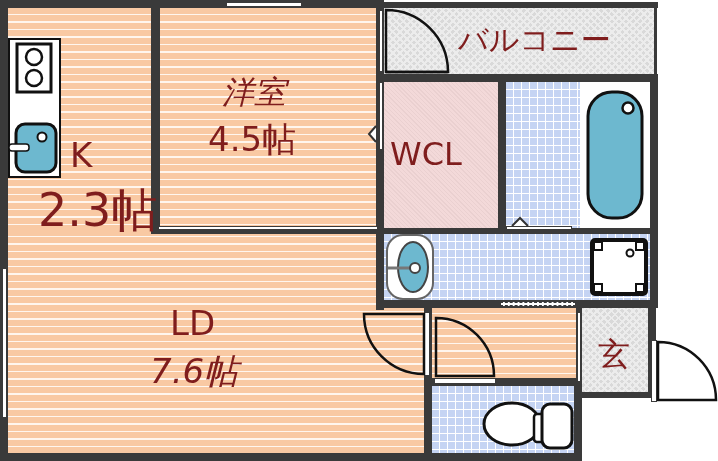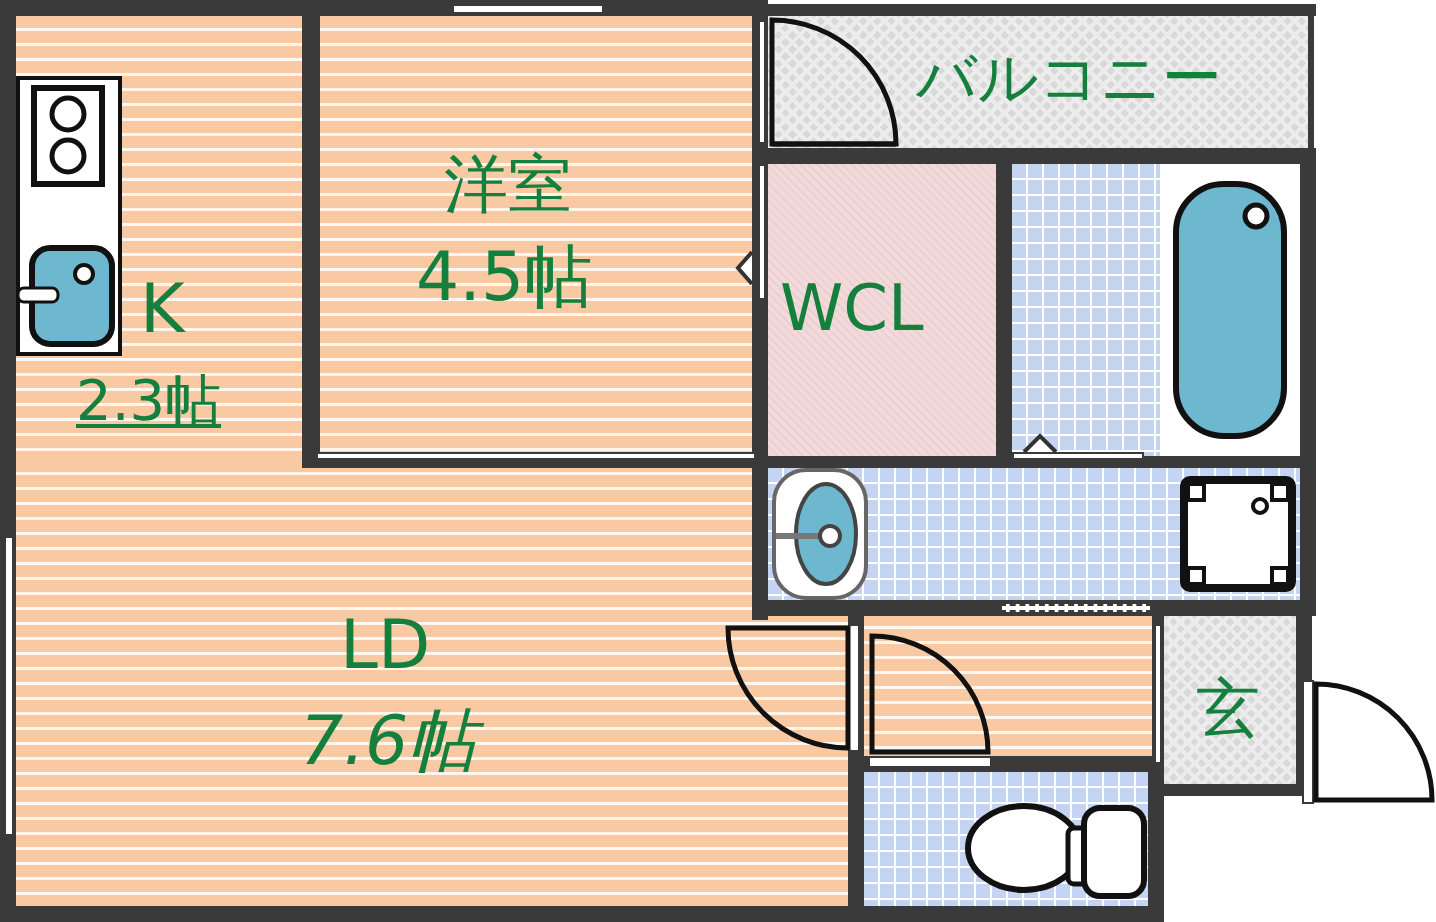--- a/index.html
+++ b/index.html
@@ -4,21 +4,21 @@
 <style>
   html,body{margin:0;padding:0;background:#fff;}
   body{width:718px;height:461px;position:relative;overflow:hidden;font-family:"DejaVu Sans","Liberation Sans",sans-serif;}
   .abs{position:absolute;box-sizing:border-box;}
   .floor{background-color:#f9c9a3;background-image:repeating-linear-gradient(to bottom,transparent 0,transparent 6px,#fff6ee 6px,#fff6ee 7.5px);}
   .tile{background-color:#c5d4f3;background-image:repeating-linear-gradient(to right,transparent 0,transparent 7px,#ffffff 7px,#ffffff 8px),repeating-linear-gradient(to bottom,transparent 0,transparent 7px,#ffffff 7px,#ffffff 8px);}
   .check{background-color:#d9d9d9;background-image:repeating-linear-gradient(45deg,#ececec 0,#ececec 2px,transparent 2px,transparent 5px),repeating-linear-gradient(-45deg,#ececec 0,#ececec 2px,transparent 2px,transparent 5px);}
   .wcl{background-color:#f3d9d9;background-image:repeating-linear-gradient(45deg,#ead0d0 0,#ead0d0 1px,transparent 1px,transparent 3px);}
   .wall{background:#3a3a3a;}
   .win{background:#fff;border:1px solid #3a3a3a;}
-  .label{position:absolute;color:#15803d;text-align:right;line-height:1.05;white-space:nowrap;}
+  .label{position:absolute;color:#7f1d1d;text-align:right;line-height:1.05;white-space:nowrap;}
   .lbl-big{font-size:34px;}
   svg{position:absolute;overflow:visible;}
 </style>
 </head>
 <body>
 
 <div class="abs floor" style="left:8px;top:8px;width:148px;height:222px;"></div>
 <div class="abs floor" style="left:160px;top:8px;width:218px;height:222px;"></div>
 <div class="abs floor" style="left:8px;top:230px;width:416px;height:223px;"></div>
 <div class="abs floor" style="left:424px;top:307px;width:152px;height:74px;"></div>
@@ -115,23 +115,23 @@
   <path d="M2,2 L2,60 L60,60 A58,58 0 0 0 2,2 Z" fill="none" stroke="#111" stroke-width="2.5"></path>
 </svg>
 <svg style="left:656px;top:340px;" width="62" height="64">
   <path d="M2,2 L2,60 L60,60 A58,58 0 0 0 2,2 Z" fill="#fff" stroke="#111" stroke-width="2.5"></path>
 </svg>
 <svg style="left:366px;top:124px;" width="12" height="20">
   <polyline points="10,2 3,10 10,18" fill="#fff" stroke="#333" stroke-width="2"></polyline>
 </svg>
 
 <div class="label lbl-big" style="left:70px;top:138px;font-size:34px;">K</div>
-<div class="label lbl-big" style="left:38px;top:186px;font-size:28px;text-decoration:underline;">2.3帖</div>
+<div class="label lbl-big" style="left:38px;top:186px;font-size:46px;">2.3帖</div>
 
-<div class="label lbl-big" style="left:222px;top:76px;font-size:32px;">洋室</div>
+<div class="label lbl-big" style="left:222px;top:76px;font-size:32px;font-style:italic;">洋室</div>
 <div class="label lbl-big" style="left:208px;top:122px;font-size:34px;">4.5帖</div>
 
 <div class="label lbl-big" style="left:390px;top:138px;font-size:32px;">WCL</div>
 
 <div class="label lbl-big" style="left:458px;top:24px;font-size:30px;">バルコニー</div>
 
 <div class="label lbl-big" style="left:170px;top:306px;font-size:34px;">LD</div>
 <div class="label lbl-big" style="left:150px;top:354px;font-size:34px;font-style:italic;">7.6帖</div>
 
 <div class="label lbl-big" style="left:598px;top:338px;font-size:32px;">玄</div>

